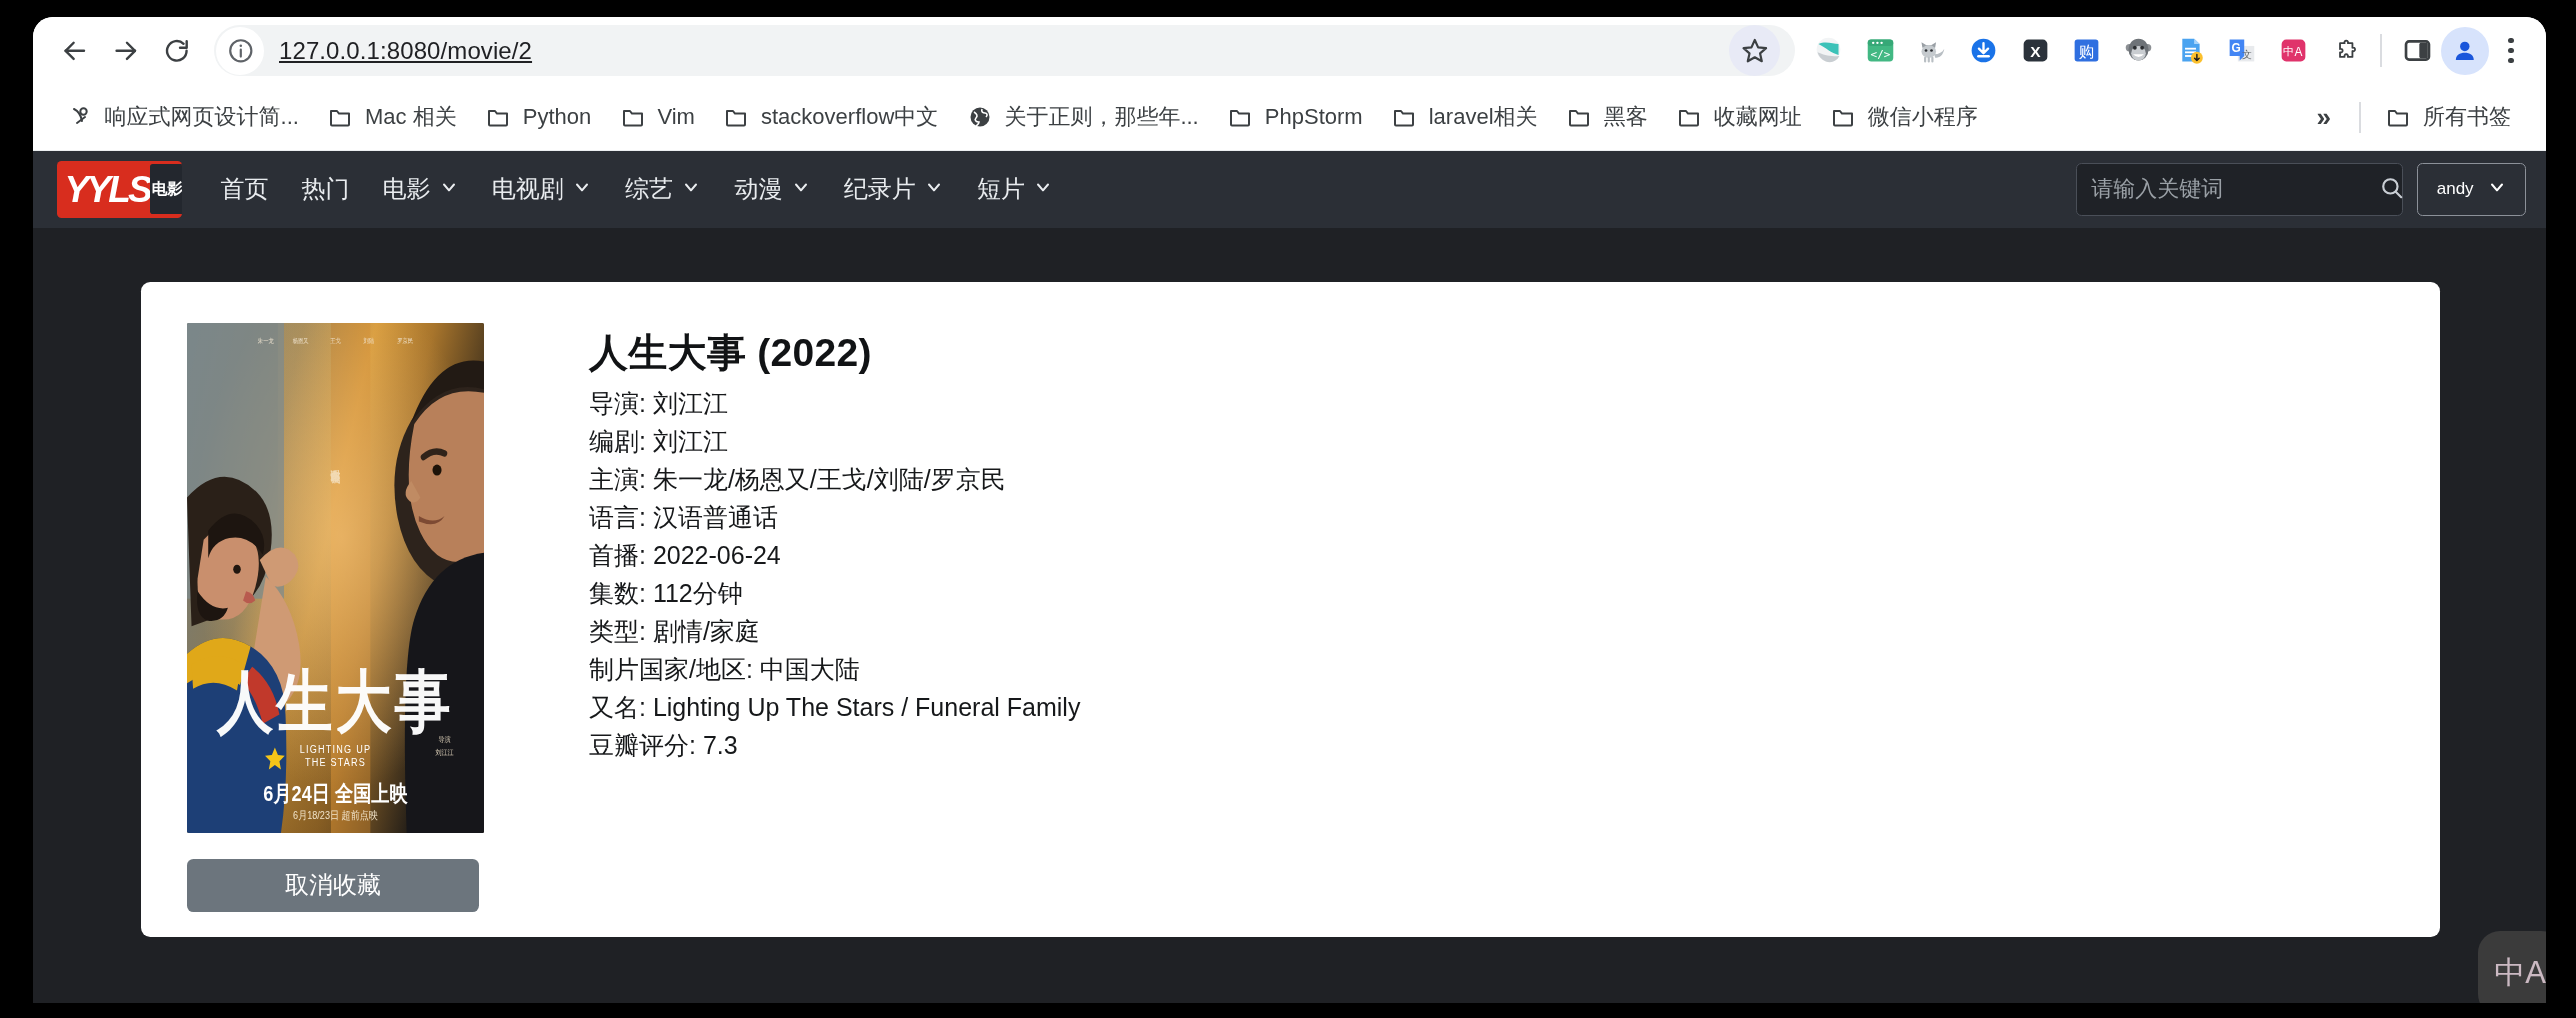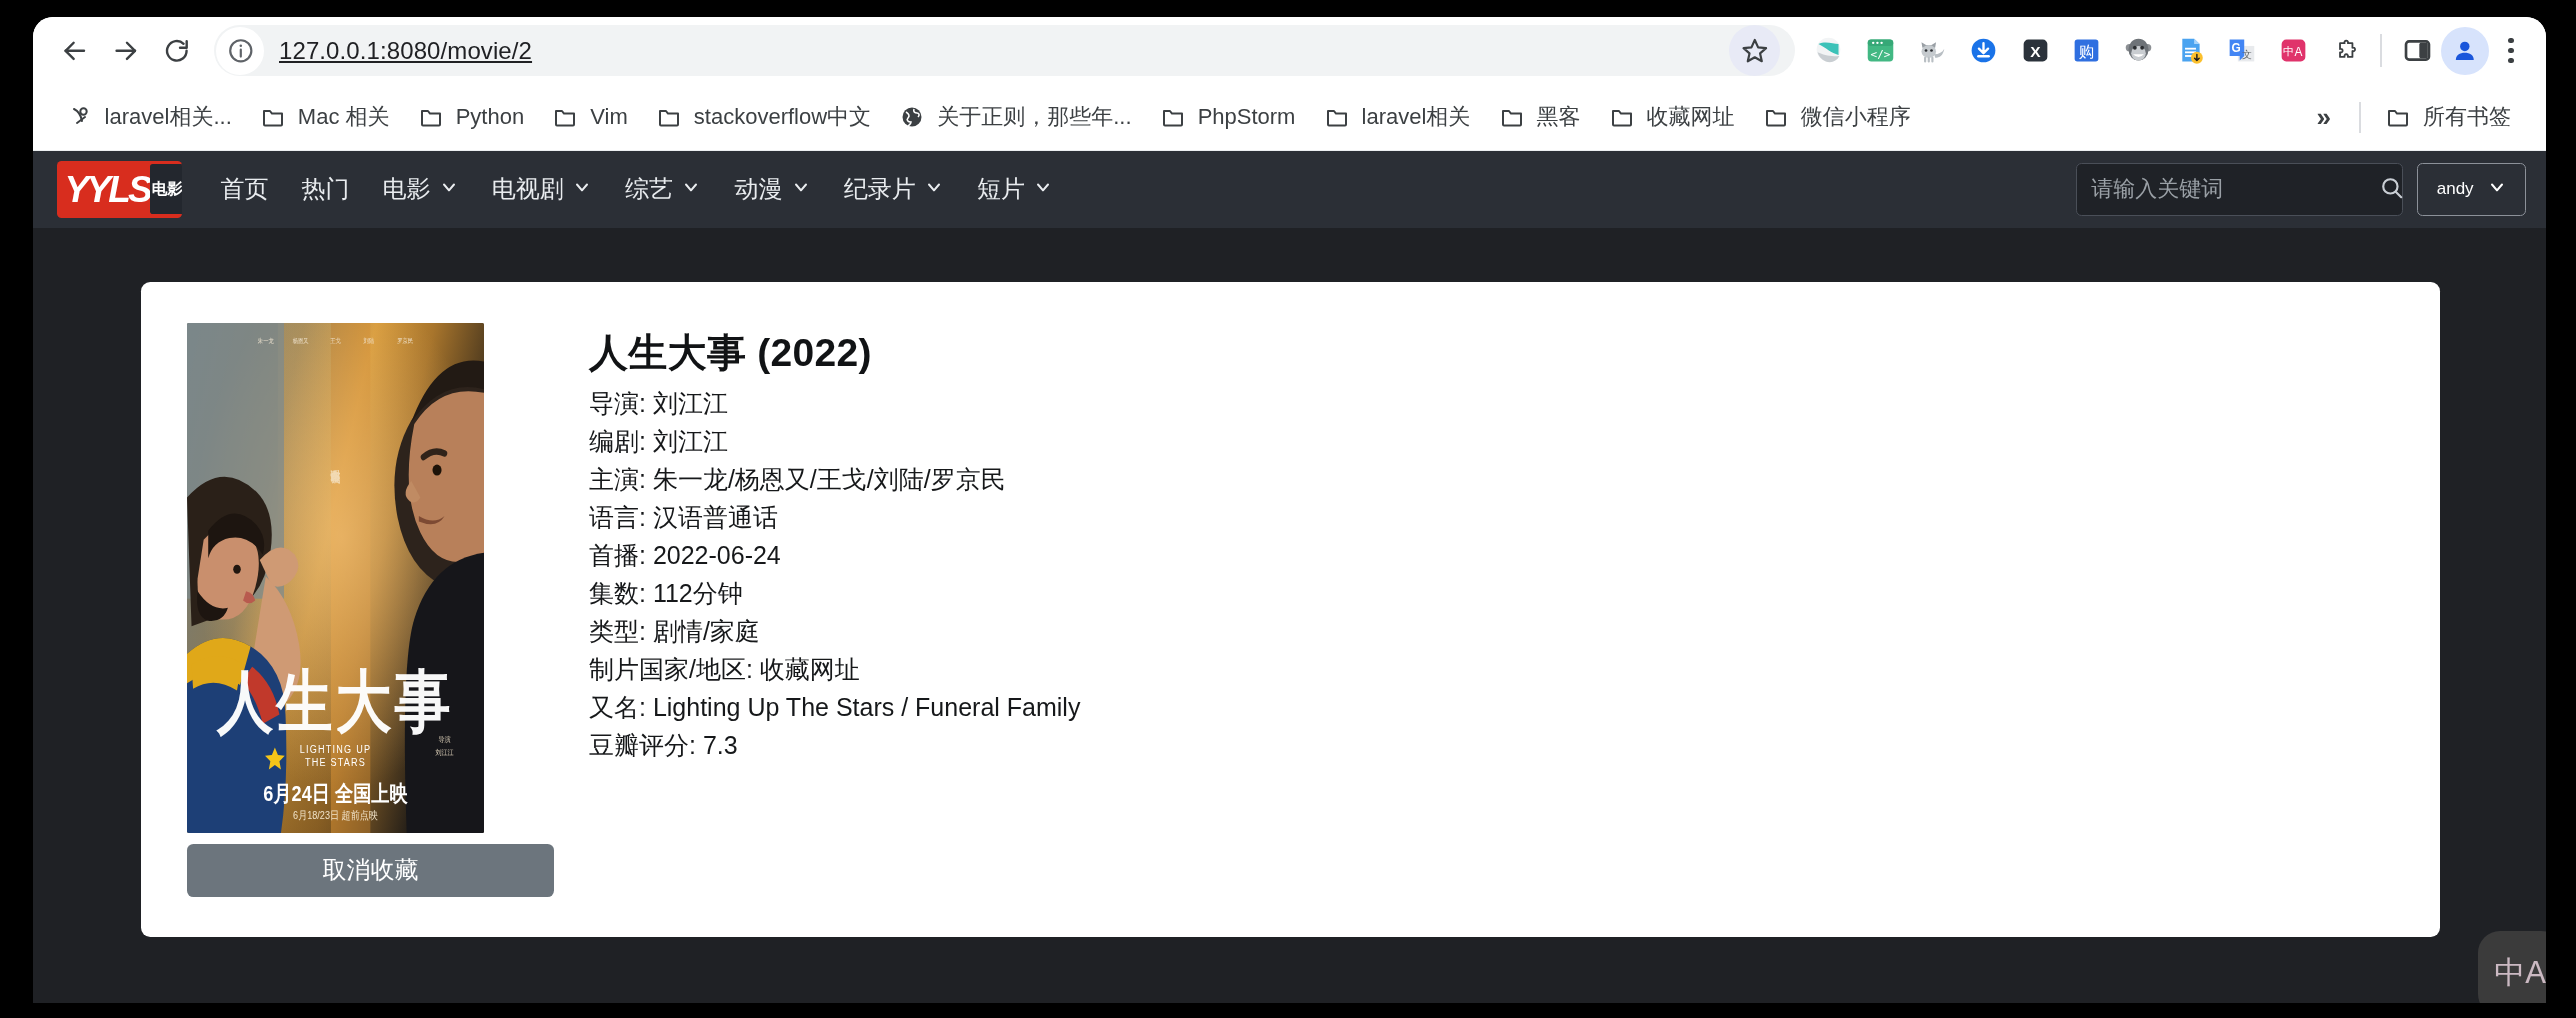--- a/index.html
+++ b/index.html
@@ -243,22 +243,22 @@
   .poster-col { width: 360px; flex: 0 0 auto; }
   .poster {
     width: 297px; height: 510px;
     border-radius: 1.8px;
     overflow: hidden;
     position: relative;
     background: #6b6256;
   }
   .poster svg { display:block; width: 100%; height: 100%; }
   .fav-btn {
-    margin-top: 11px;
-    width: 367px; height: 53px;
+    margin-top: 26px;
+    width: 292px; height: 53px;
     background: #6c757d;
     border: none;
     border-radius: 6.4px;
     color: #ffffff;
     font-size: 24px;
     cursor: pointer;
     font-family: Liberation Serif, serif;
   }
 
   .info-col { flex: 1 1 auto; padding-top: 3.7px; }
@@ -446,21 +446,21 @@
   <div class="bookmarks">
 
     <div class="bm">
       <span class="ficon">
         <svg width="24" height="24" viewBox="0 0 24 24" fill="none" stroke="#3c4043" stroke-width="2" stroke-linecap="round">
           <path d="M6 4 C10 6 13 10 14 16"></path>
             <circle cx="15.5" cy="6.5" r="3.2"></circle>
             <path d="M9 18 L17 12"></path>
         </svg>
       </span>
-      <span>laravel相关...</span>
+      <span>响应式网页设计简...</span>
     </div>
 
     <div class="bm">
       <span class="ficon">
         <svg width="24" height="24" viewBox="0 0 24 24" fill="none" stroke="#3c4043" stroke-width="2" stroke-linejoin="round">
             <path d="M3 6 h6 l2 2.6 h10 v11 a1 1 0 0 1-1 1 H4 a1 1 0 0 1-1-1 Z"></path>
           </svg>
       </span>
       <span>Mac 相关</span>
     </div>
@@ -729,21 +729,21 @@
 
       <div class="info-col">
         <div class="movie-title">人生大事 (2022)</div>
         <div class="meta-line">导演: 刘江江</div>
         <div class="meta-line">编剧: 刘江江</div>
         <div class="meta-line">主演: 朱一龙/杨恩又/王戈/刘陆/罗京民</div>
         <div class="meta-line">语言: 汉语普通话</div>
         <div class="meta-line">首播: 2022-06-24</div>
         <div class="meta-line">集数: 112分钟</div>
         <div class="meta-line">类型: 剧情/家庭</div>
-        <div class="meta-line">制片国家/地区: 收藏网址</div>
+        <div class="meta-line">制片国家/地区: 中国大陆</div>
         <div class="meta-line">又名: Lighting Up The Stars / Funeral Family</div>
         <div class="meta-line">豆瓣评分: 7.3</div>
       </div>
     </div>
 
     <div class="tr-badge">中A</div>
   </div>
 </div>
 
 

